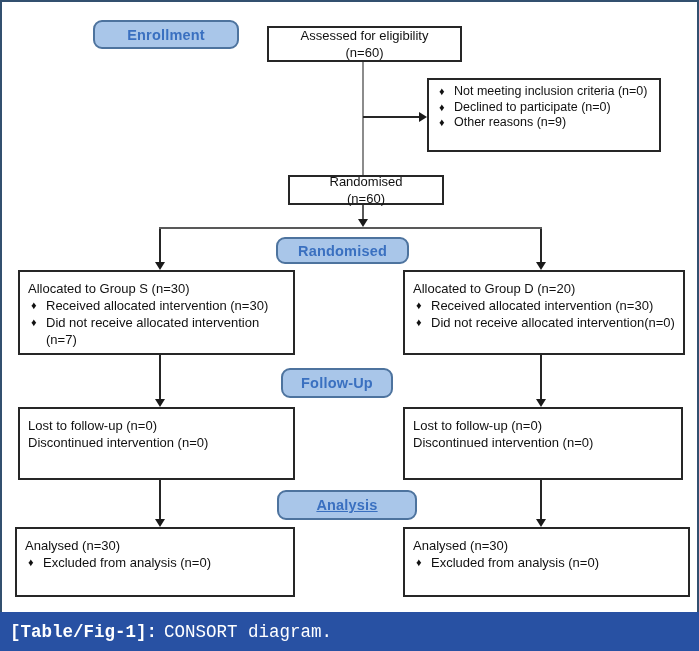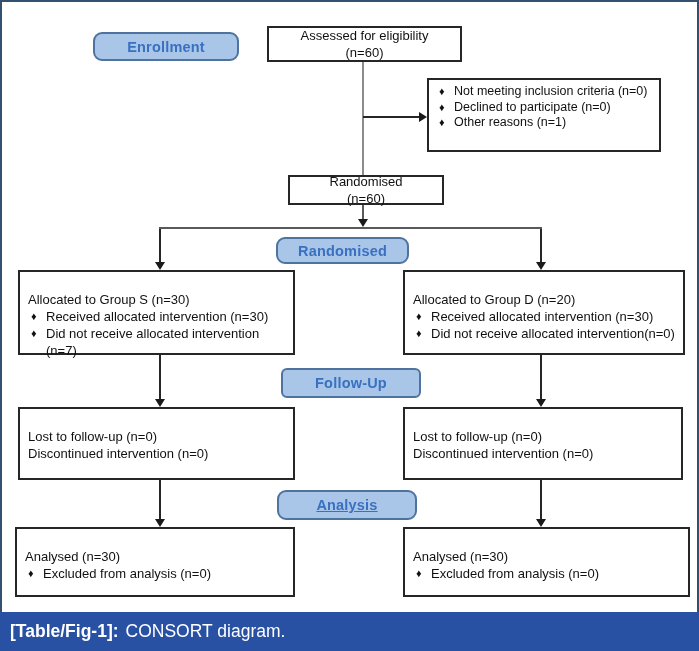--- a/index.html
+++ b/index.html
@@ -15,21 +15,21 @@
     border:2px solid var(--frame_border);
     background:#ffffff;
   }
   
   .fbox{
     position:absolute;
     background:#ffffff;
     border:2px solid var(--box_border);
     box-sizing:border-box;
     font-size:13px;line-height:17px;color:#111111;
-    padding:19px 8px;
+    padding:8px 8px;
   }
   .fbox.center{display:flex;align-items:center;justify-content:center;padding:2px 22px;text-align:center;}
   .blist{margin:0;padding:0;list-style:none;}
   .blist li{display:flex;}
   .bullet{width:9px;margin:0 6px 0 3px;flex:0 0 auto;font-size:11px;}
   
   .stage{
     position:absolute;
     background:var(--stage_fill);
     border:2px solid var(--stage_border);
@@ -57,36 +57,37 @@
     border-left:8px solid #1a1a1a;
   }
   
   .caption{
     position:absolute;left:0;top:612px;width:699px;height:39px;
     background:var(--caption_bg);
     color:var(--caption_text);
     display:flex;align-items:center;
     padding-left:10px;box-sizing:border-box;
     font-size:17.5px;
+    font-family:Liberation Mono, monospace;
   }
   .caption .lbl{font-weight:bold;margin-right:7px;}
 </style>
 </head>
 <body>
 
 <div class="page">
   <div class="frame"></div>
 
-  <div class="stage" style="left:93px;top:32px;width:146px;height:29px;text-align:center;">
+  <div class="stage" style="left:93px;top:20px;width:146px;height:29px;text-align:center;">
     <span>Enrollment</span>
   </div>
   <div class="stage" style="left:276px;top:237px;width:133px;height:27px;">
     <span>Randomised</span>
   </div>
-  <div class="stage" style="left:281px;top:368px;width:140px;height:30px;border-radius:6px;">
+  <div class="stage" style="left:281px;top:368px;width:112px;height:30px;">
     <span>Follow-Up</span>
   </div>
   <div class="stage" style="left:277px;top:490px;width:140px;height:30px;text-decoration:underline;">
     <span>Analysis</span>
   </div>
 
   <div class="vline gray" style="left:362px;top:62px;height:113px;"></div>
   <div class="hline" style="left:363px;top:116px;width:56px;"></div>
   <div class="arr-right" style="left:419px;top:112px;"></div>
 
@@ -118,21 +119,21 @@
       <li>
         <span class="bullet">♦</span>
         <span>Not meeting inclusion criteria (n=0)</span>
       </li>
       <li>
         <span class="bullet">♦</span>
         <span>Declined to participate (n=0)</span>
       </li>
       <li>
         <span class="bullet">♦</span>
-        <span>Other reasons (n=1)</span>
+        <span>Other reasons (n=9)</span>
       </li>
     </ul>
   </div>
 
   <div class="fbox center" style="left:288px;top:175px;width:156px;height:30px;">
     <span>Randomised (n=60)</span>
   </div>
 
   <div class="fbox" style="left:18px;top:270px;width:277px;height:85px;">
     <div>Allocated to Group S (n=30)</div>

